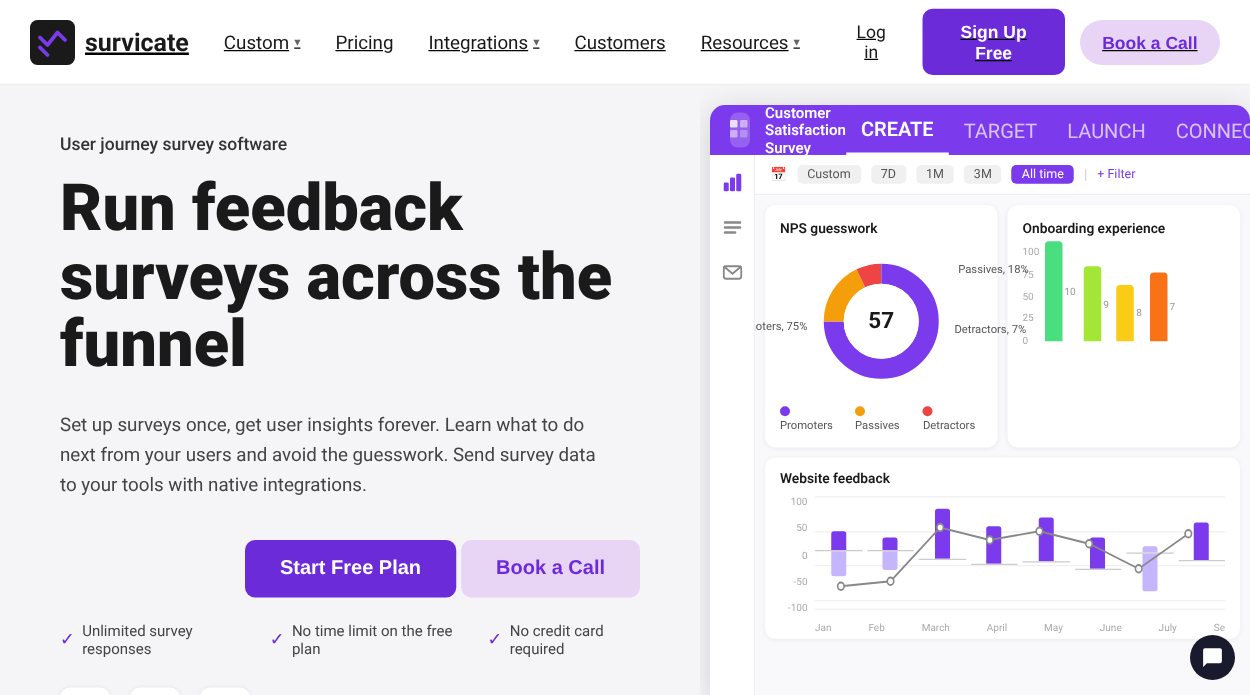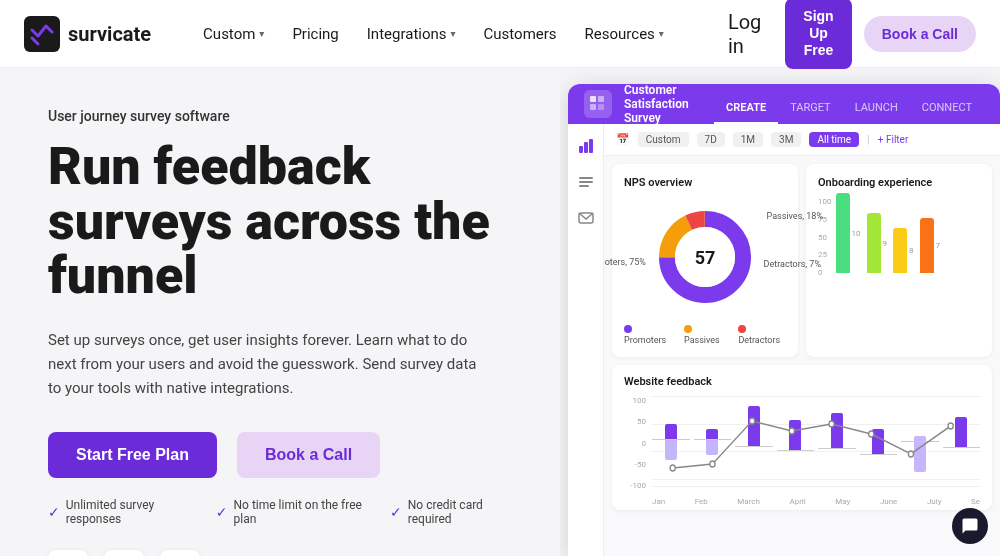--- a/index.html
+++ b/index.html
@@ -12,24 +12,25 @@
       position: relative;
     }
 
     
     .header {
       background: #fff;
       height: 68px;
       display: flex;
       align-items: center;
       padding: 0 24px;
-      gap: 40px;
+      gap: 16px;
       border-bottom: 1px solid #eee;
       position: relative;
       z-index: 10;
+      text-decoration: underline;
     }
     .logo {
       display: flex;
       align-items: center;
       gap: 8px;
       font-weight: 700;
       font-size: 20px;
       color: #1a1a1a;
       text-decoration: none;
     }
@@ -57,25 +58,25 @@
     .nav-chevron {
       font-size: 10px;
       color: #666;
     }
     .header-actions {
       display: flex;
       align-items: center;
       gap: 12px;
     }
     .btn-login {
-      font-size: 20px;
+      font-size: 14px;
       color: #1a1a1a;
       cursor: pointer;
       padding: 8px 12px;
-      text-align: left;
+      text-align: center;
     }
     .btn-signup {
       background: #6c2bd9;
       color: #fff;
       border: none;
       border-radius: 8px;
       padding: 10px 18px;
       font-size: 14px;
       font-weight: 600;
       cursor: pointer;
@@ -124,22 +125,23 @@
     }
     .hero-desc {
       font-size: 15px;
       color: #444;
       line-height: 1.6;
       margin-bottom: 32px;
       max-width: 440px;
     }
     .hero-buttons {
       display: flex;
-      gap: 20px;
+      gap: 4px;
       margin-bottom: 20px;
+      justify-content: flex-end;
     }
     .btn-primary {
       background: #6c2bd9;
       color: #fff;
       border: none;
       border-radius: 8px;
       padding: 14px 28px;
       font-size: 16px;
       font-weight: 700;
       cursor: pointer;
@@ -230,24 +232,25 @@
       font-size: 12px;
       font-weight: 600;
       flex: 1;
     }
     .dash-tabs {
       display: flex;
       gap: 0;
     }
     .dash-tab {
       color: rgba(255,255,255,0.7);
-      font-size: 11px;
-      padding: 17px 12px;
+      font-size: 16px;
+      padding: 0 12px;
       height: 40px;
       display: flex;
+      align-items: center;
       cursor: pointer;
     }
     .dash-tab.active {
       color: #fff;
       font-weight: 600;
       border-bottom: 2px solid #fff;
     }
 
     .dash-sidebar-and-content {
       display: flex;
@@ -583,21 +586,21 @@
             <span class="filter-pill">1M</span>
             <span class="filter-pill">3M</span>
             <span class="filter-pill active">All time</span>
             <span class="filter-divider">|</span>
             <span style="color:#7c3aed; font-size:10px; cursor:pointer;">+ Filter</span>
           </div>
 
           <div class="dash-charts">
 
             <div class="chart-card">
-              <div class="chart-title">NPS overview</div>
+              <div class="chart-title">NPS guesswork</div>
               <div class="nps-chart-area">
                 <div class="donut-container">
                   <svg width="100" height="100" viewBox="0 0 100 100">
 
                     <circle cx="50" cy="50" r="38" fill="none" stroke="#7c3aed" stroke-width="16" stroke-dasharray="178.6 238.2" stroke-dashoffset="0" transform="rotate(-90 50 50)"></circle>
 
                     <circle cx="50" cy="50" r="38" fill="none" stroke="#f59e0b" stroke-width="16" stroke-dasharray="42.9 238.2" stroke-dashoffset="-178.6" transform="rotate(-90 50 50)"></circle>
 
                     <circle cx="50" cy="50" r="38" fill="none" stroke="#ef4444" stroke-width="16" stroke-dasharray="16.7 238.2" stroke-dashoffset="-221.5" transform="rotate(-90 50 50)"></circle>
                     <circle cx="50" cy="50" r="30" fill="white"></circle>

